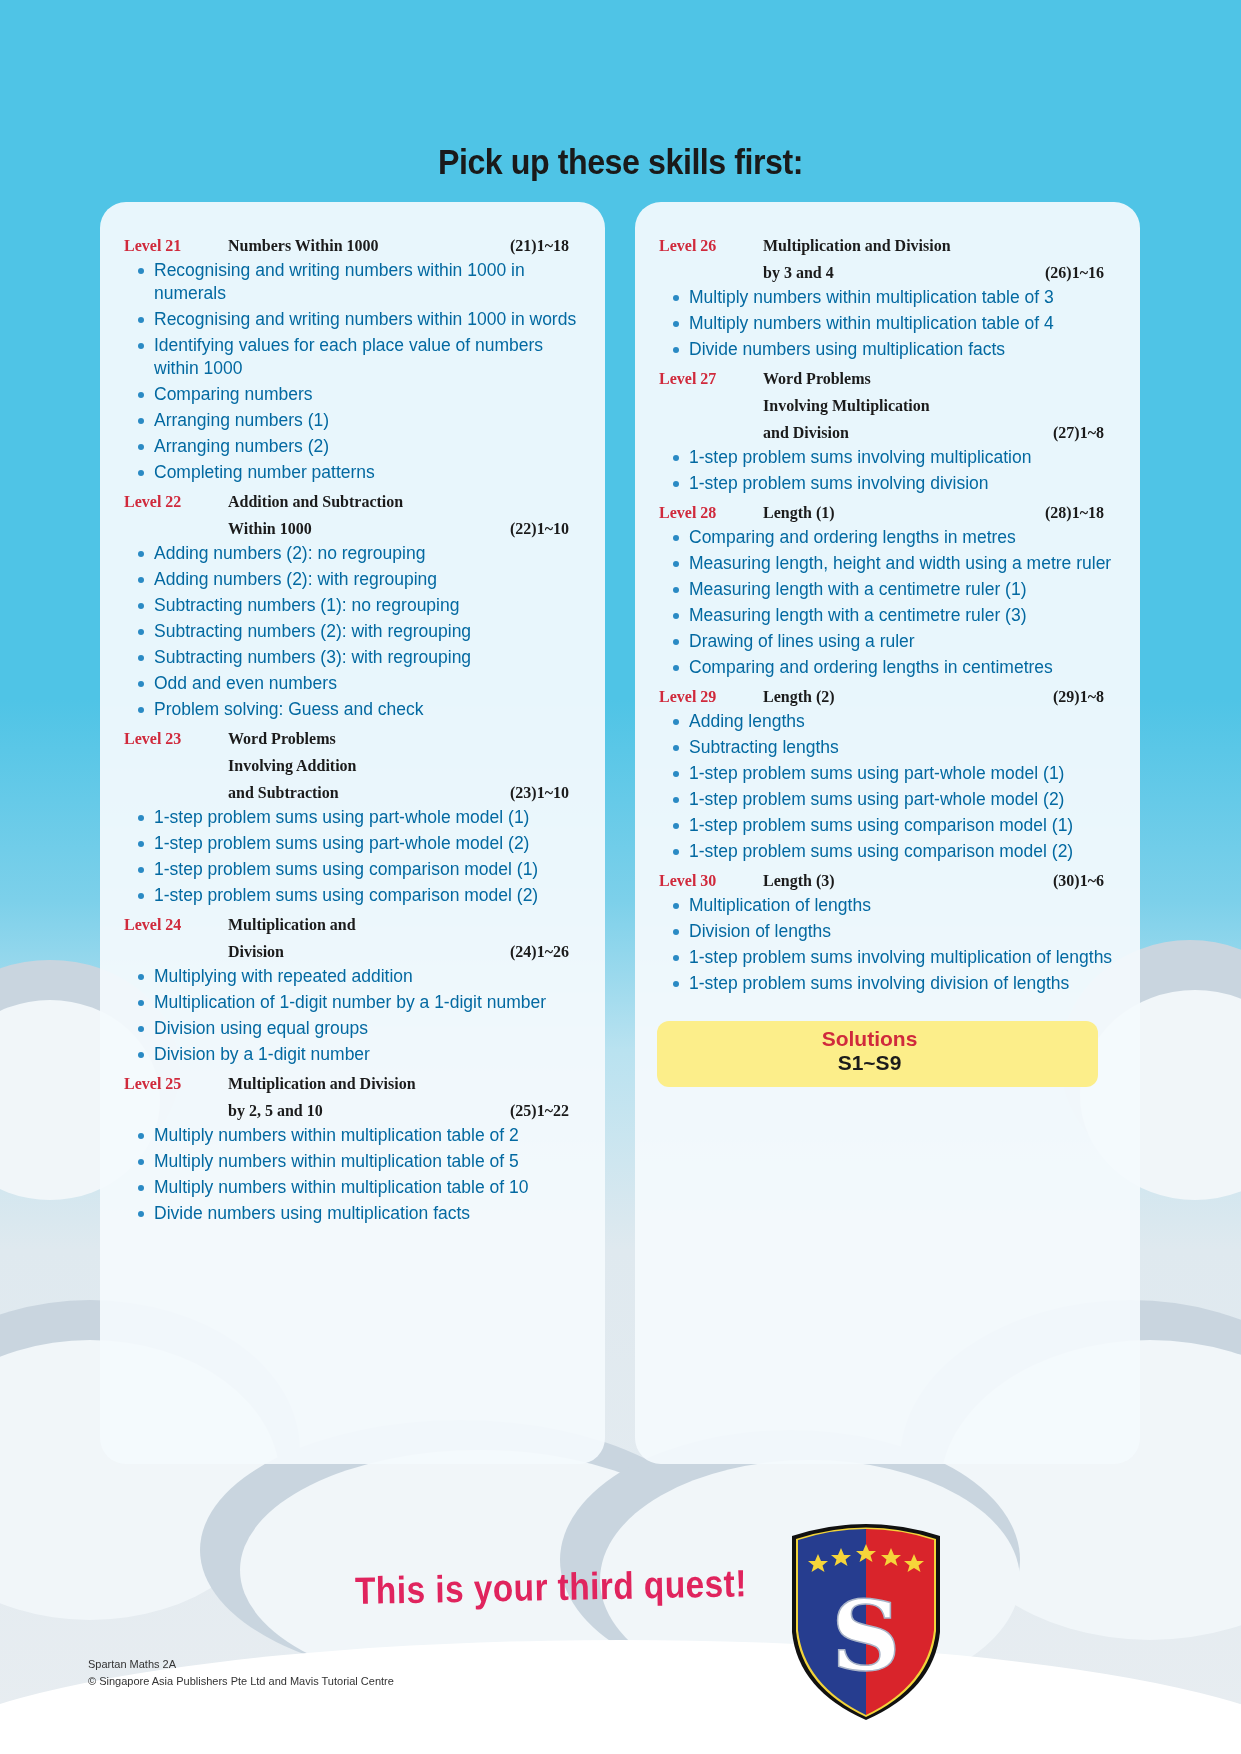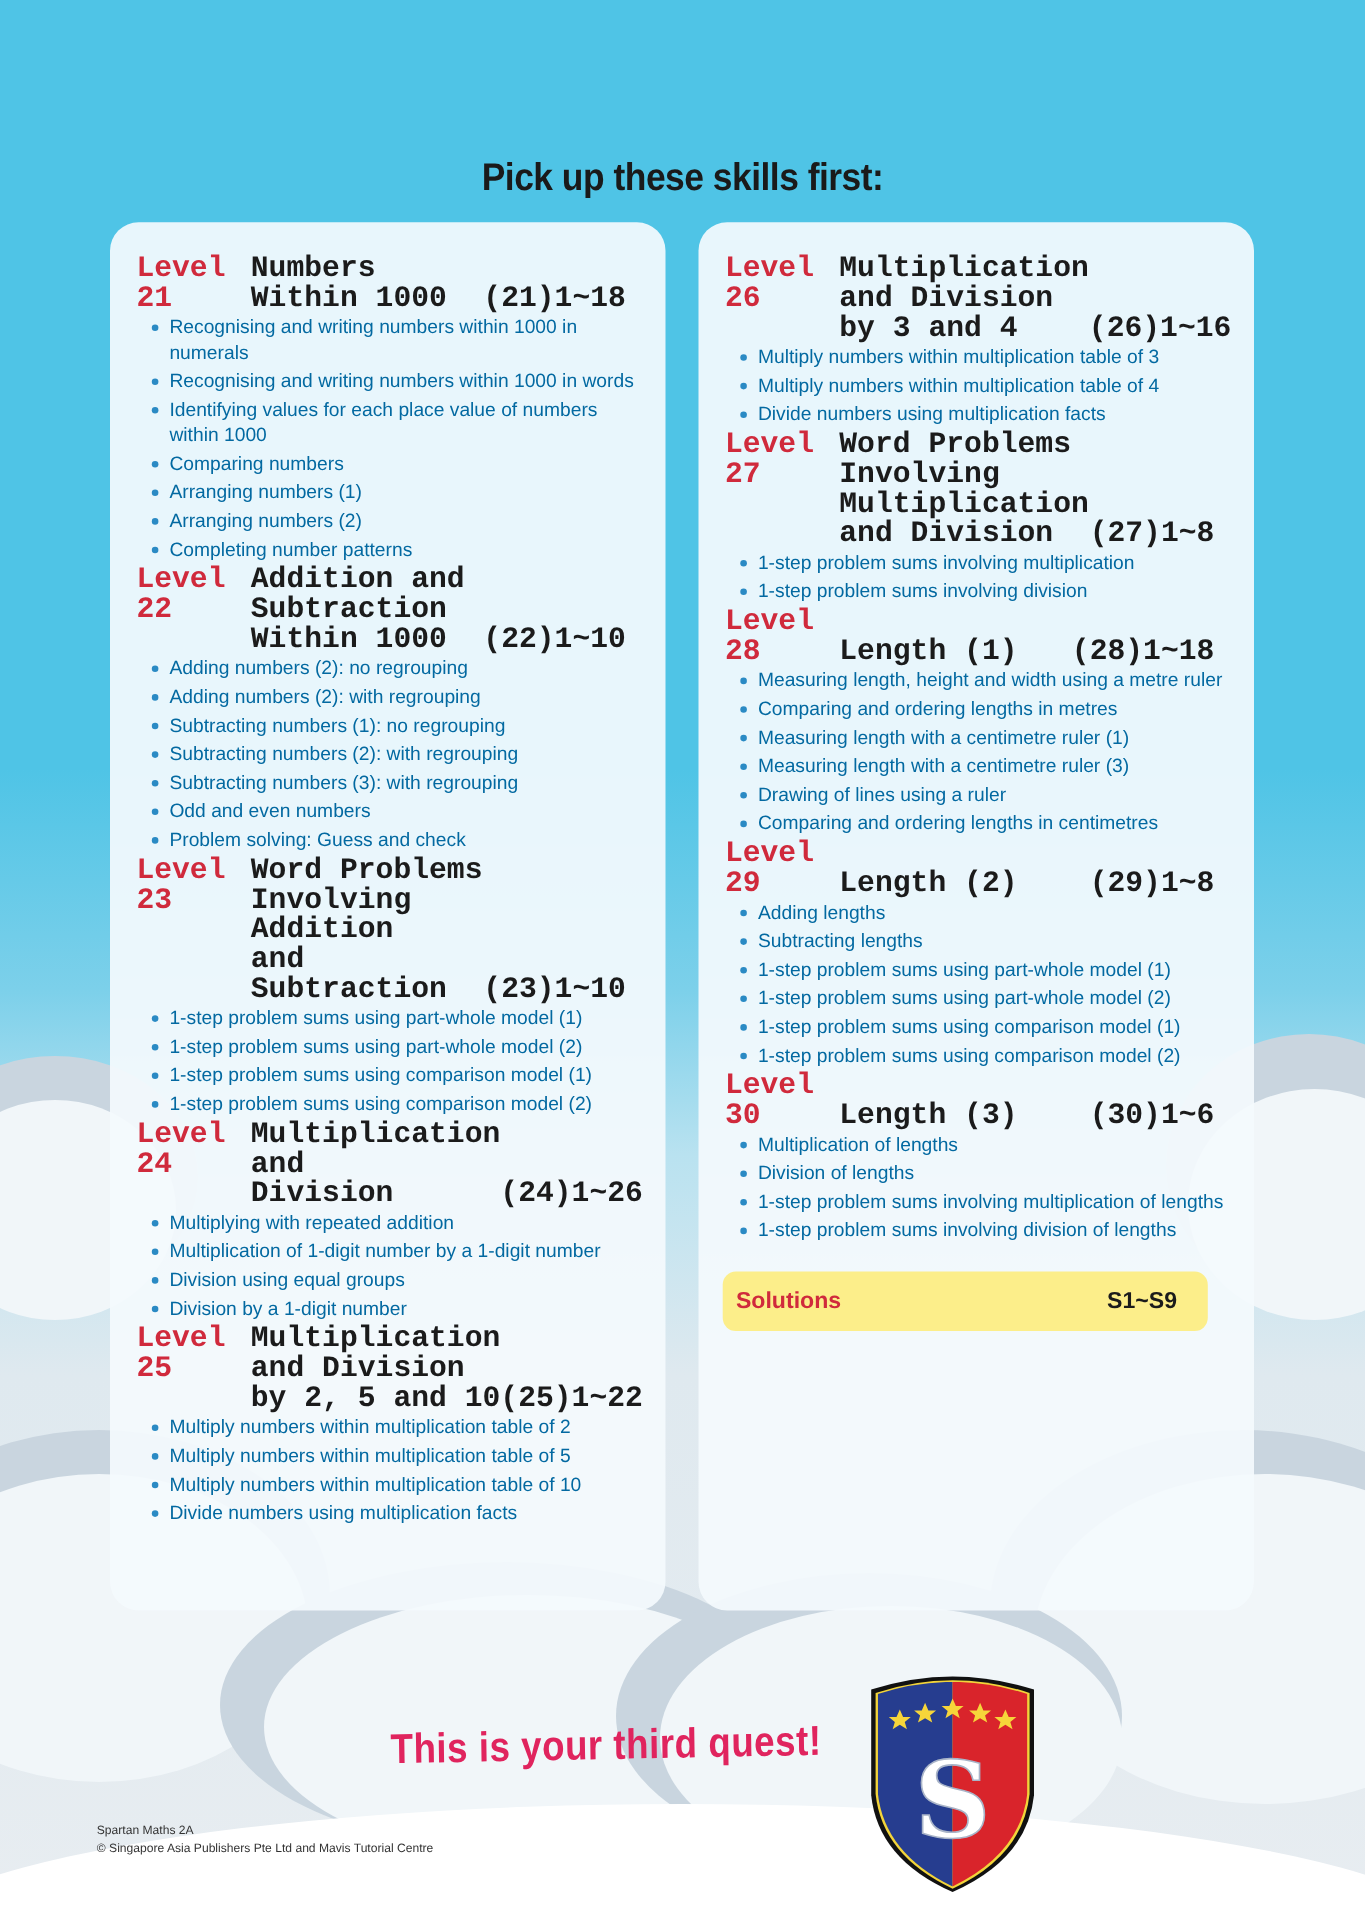--- a/index.html
+++ b/index.html
@@ -24,41 +24,41 @@
   .card {
     position: absolute; top: 202px; height: 1262px; width: 505px;
     background: rgba(244, 250, 253, 0.93); border-radius: 26px;
     box-sizing: border-box; padding: 30px 22px 0 24px;
   }
   .card.left { left: 100px; }
   .card.right { left: 635px; padding-left: 24px; }
   .level { margin-bottom: 4px; }
   .level-head {
     display: grid; grid-template-columns: 104px 1fr auto; align-items: end;
-    font-family: Liberation Mono, monospace; font-weight: bold; font-size: 27px;
+    font-family: Liberation Serif, serif; font-weight: bold; font-size: 16px;
     line-height: 27px; color: #1b1b1b;
   }
   .level-num { color: #d02a3c; align-self: start; font-weight: bold; }
   .level-title { white-space: pre-line; }
   .level-ref { padding-right: 14px; font-weight: bold; }
   ul.skills { list-style: none; margin: 0; padding: 0 0 0 14px; }
   ul.skills li {
     position: relative; padding-left: 16px; font-size: 17.5px; line-height: 23px;
     color: #0369a1; font-family: "Liberation Sans", sans-serif; margin-bottom: 3px;
   }
   .bullet {
     position: absolute; left: 0; top: 9px; width: 6px; height: 6px;
     border-radius: 50%; background: #2a8ac4;
   }
   .solutions {
     margin-top: 26px; margin-right: 20px; margin-left: -2px;
     background: #fcee8a; border-radius: 12px; height: 54px;
-    display: flex; align-items: center; justify-content: space-between;
-    padding: 0 28px 0 12px; font-family: "Liberation Sans", sans-serif;
-    font-weight: bold; font-size: 21px;
+    display: flex; align-items: center; justify-content: flex-end;
+    padding: 0 28px 12px 12px; font-family: "Liberation Sans", sans-serif;
+    font-weight: bold; font-size: 21px; flex-direction: column;
   }
   .solutions .lbl { color: #d02a3c; }
   .solutions .ref { color: #1b1b1b; }
   .quest {
     position: absolute; left: 355px; top: 1570px;
     font-family: "Liberation Sans", sans-serif; font-weight: bold; font-size: 38px;
     color: #e0245e; transform: scaleX(0.88) rotate(-1deg); transform-origin: left center;
     letter-spacing: 0.5px;
   }
   .shield { position: absolute; left: 788px; top: 1520px; width: 156px; height: 200px; }
@@ -202,22 +202,22 @@
     </ul>
   </div>
 
   <div class="level">
     <div class="level-head">
       <span class="level-num">Level 28</span>
       <span class="level-title">Length (1)</span>
       <span class="level-ref">(28)1~18</span>
     </div>
     <ul class="skills">
+      <li><span class="bullet"></span><span>Comparing and ordering lengths in metres</span></li>
       <li><span class="bullet"></span><span>Measuring length, height and width using a metre ruler</span></li>
-      <li><span class="bullet"></span><span>Comparing and ordering lengths in metres</span></li>
       <li><span class="bullet"></span><span>Measuring length with a centimetre ruler (1)</span></li>
       <li><span class="bullet"></span><span>Measuring length with a centimetre ruler (3)</span></li>
       <li><span class="bullet"></span><span>Drawing of lines using a ruler</span></li>
       <li><span class="bullet"></span><span>Comparing and ordering lengths in centimetres</span></li>
     </ul>
   </div>
 
   <div class="level">
     <div class="level-head">
       <span class="level-num">Level 29</span>

